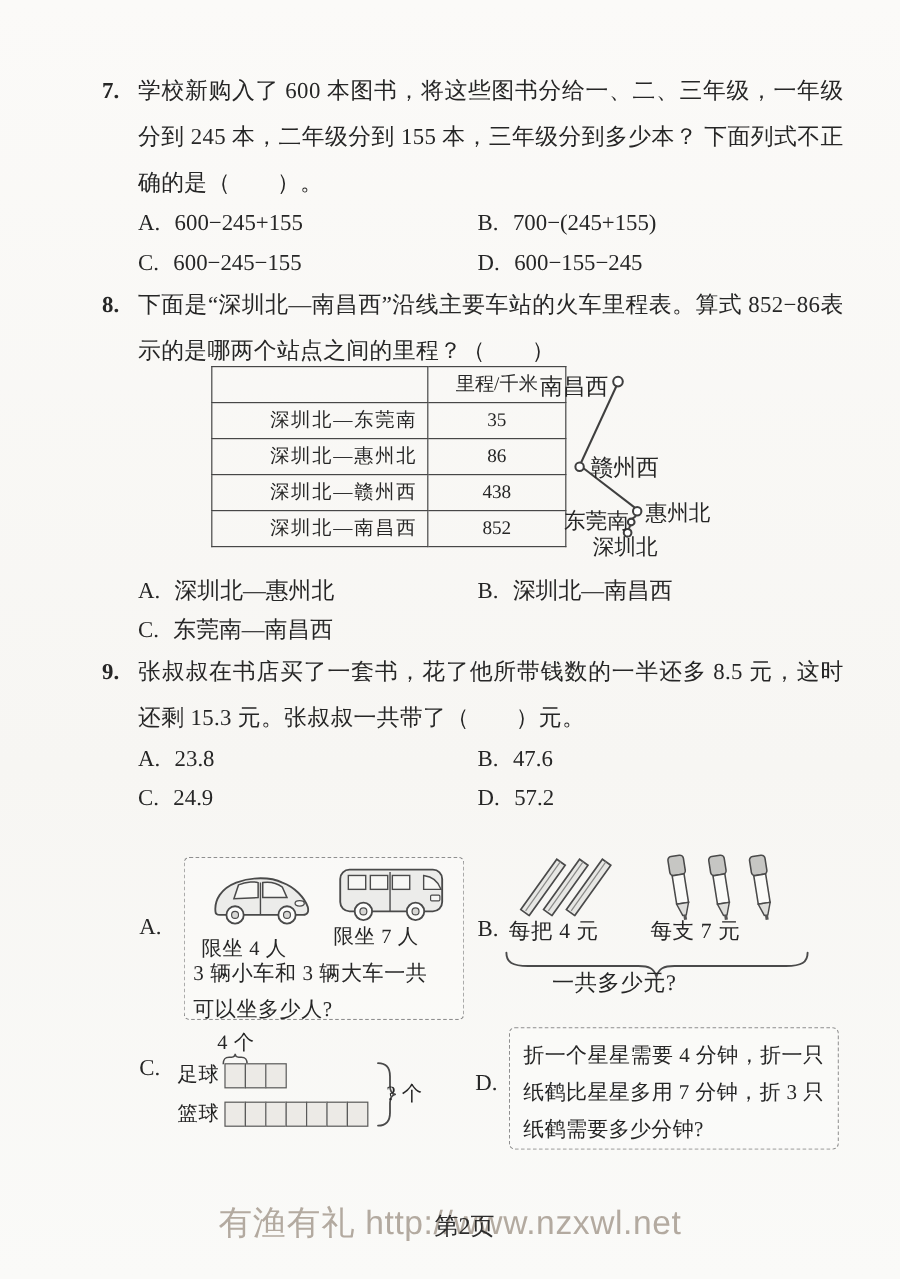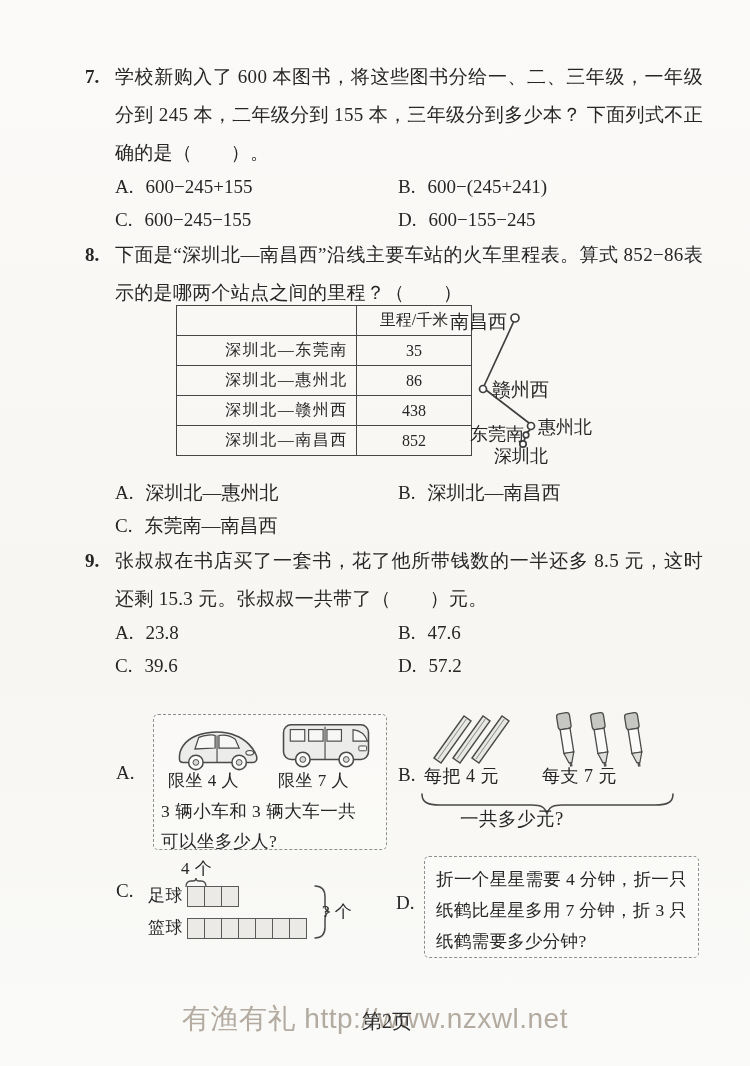--- a/index.html
+++ b/index.html
@@ -42,21 +42,21 @@
 <body>
 
 <div class="page">
 
   <section class="q" style="top:58px">
     <span class="qnum">7.</span>
     <p class="qtext">学校新购入了 600 本图书，将这些图书分给一、二、三年级，一年级分到 245 本，二年级分到 155 本，三年级分到多少本？ 下面列式不正确的是（　　）。</p>
   </section>
   <div class="optrow" style="top:170px">
     <div class="opt"><span class="ol">A.</span><span>600−245+155</span></div>
-    <div class="opt"><span class="ol">B.</span><span>600−(245+241)</span></div>
+    <div class="opt"><span class="ol">B.</span><span>700−(245+155)</span></div>
     <div class="opt"><span class="ol">C.</span><span>600−245−155</span></div>
     <div class="opt"><span class="ol">D.</span><span>600−155−245</span></div>
   </div>
 
   <section class="q" style="top:236px">
     <span class="qnum">8.</span>
     <p class="qtext">下面是“深圳北—南昌西”沿线主要车站的火车里程表。算式 852−86表示的是哪两个站点之间的里程？（　　）</p>
   </section>
 
   <table class="mtable">
@@ -111,21 +111,21 @@
     <div class="opt"><span class="ol">C.</span><span>东莞南—南昌西</span></div>
   </div>
 
   <section class="q" style="top:542px">
     <span class="qnum">9.</span>
     <p class="qtext">张叔叔在书店买了一套书，花了他所带钱数的一半还多 8.5 元，这时还剩 15.3 元。张叔叔一共带了（　　）元。</p>
   </section>
   <div class="optrow" style="top:616px">
     <div class="opt"><span class="ol">A.</span><span>23.8</span></div>
     <div class="opt"><span class="ol">B.</span><span>47.6</span></div>
-    <div class="opt"><span class="ol">C.</span><span>39.6</span></div>
+    <div class="opt"><span class="ol">C.</span><span>24.9</span></div>
     <div class="opt"><span class="ol">D.</span><span>57.2</span></div>
   </div>
 
 
   <span class="optletter" style="left:116px;top:762px">A.</span>
   <div class="dashbox" style="left:153px;top:714px;width:232px;height:134px">
     <svg class="abs" style="left:14px;top:8px" width="100" height="50" viewBox="0 0 100 52">
       <path d="M10,38 C9,28 15,18 28,13 C41,8 58,8 68,13 C79,17 87,26 90,34 C91,38 90,41 86,41 L14,41 C11,41 10,40 10,38 Z" fill="#ececea" stroke="#4a4a4a" stroke-width="1.6"></path>
       <path d="M30,15 C37,12 45,12 47,13 L47,26 L26,27 Z" fill="#f7f7f5" stroke="#4a4a4a" stroke-width="1.3"></path>
       <path d="M51,13 C58,12 64,14 68,17 L72,26 L51,26 Z" fill="#f7f7f5" stroke="#4a4a4a" stroke-width="1.3"></path>
@@ -142,21 +142,21 @@
       <rect x="32" y="13" width="15" height="12" fill="#f7f7f5" stroke="#4a4a4a" stroke-width="1.2"></rect>
       <rect x="51" y="13" width="15" height="12" fill="#f7f7f5" stroke="#4a4a4a" stroke-width="1.2"></rect>
       <path d="M78,13 C86,14 91,19 93,25 L78,25 Z" fill="#f7f7f5" stroke="#4a4a4a" stroke-width="1.2"></path>
       <line x1="49" y1="10" x2="49" y2="44" stroke="#4a4a4a" stroke-width="1.2"></line>
       <rect x="84" y="30" width="8" height="5" rx="1" fill="#f7f7f5" stroke="#4a4a4a" stroke-width="1"></rect>
       <circle cx="26" cy="44" r="7.5" fill="#fdfdfc" stroke="#4a4a4a" stroke-width="1.6"></circle>
       <circle cx="26" cy="44" r="3" fill="#d8d8d6" stroke="#4a4a4a" stroke-width="1"></circle>
       <circle cx="71" cy="44" r="7.5" fill="#fdfdfc" stroke="#4a4a4a" stroke-width="1.6"></circle>
       <circle cx="71" cy="44" r="3" fill="#d8d8d6" stroke="#4a4a4a" stroke-width="1"></circle>
     </svg>
-    <span class="cap" style="left:14px;top:54px">限坐 4 人</span>
+    <span class="cap" style="left:14px;top:64px">限坐 4 人</span>
     <span class="cap" style="left:124px;top:54px">限坐 7 人</span>
     <span class="cap" style="left:7px;top:84px;font-size:17.5px">3 辆小车和 3 辆大车一共</span>
     <span class="cap" style="left:7px;top:114px;font-size:17.5px">可以坐多少人?</span>
   </div>
 
   <span class="optletter" style="left:398px;top:764px">B.</span>
   <svg class="abs" style="left:426px;top:712px" width="100" height="52" viewBox="0 0 100 52">
     <g fill="#e7e7e4" stroke="#4a4a4a" stroke-width="1.4">
       <polygon points="8,46 38,4 45,9 15,51"></polygon>
       <polygon points="27,46 57,4 64,9 34,51"></polygon>

